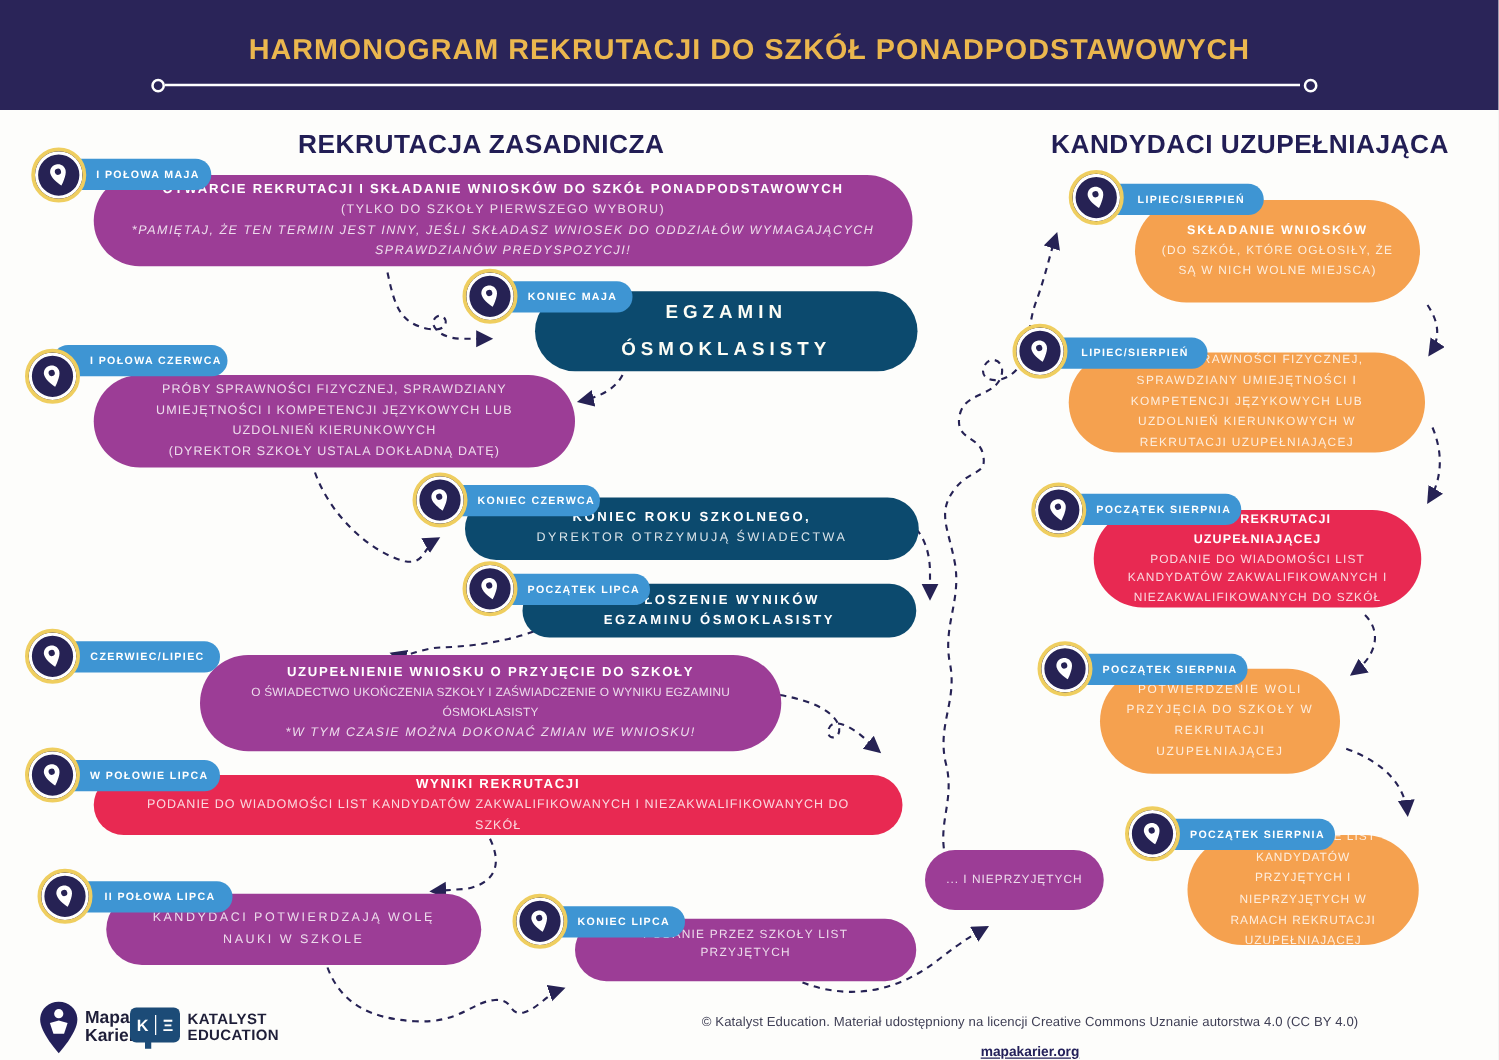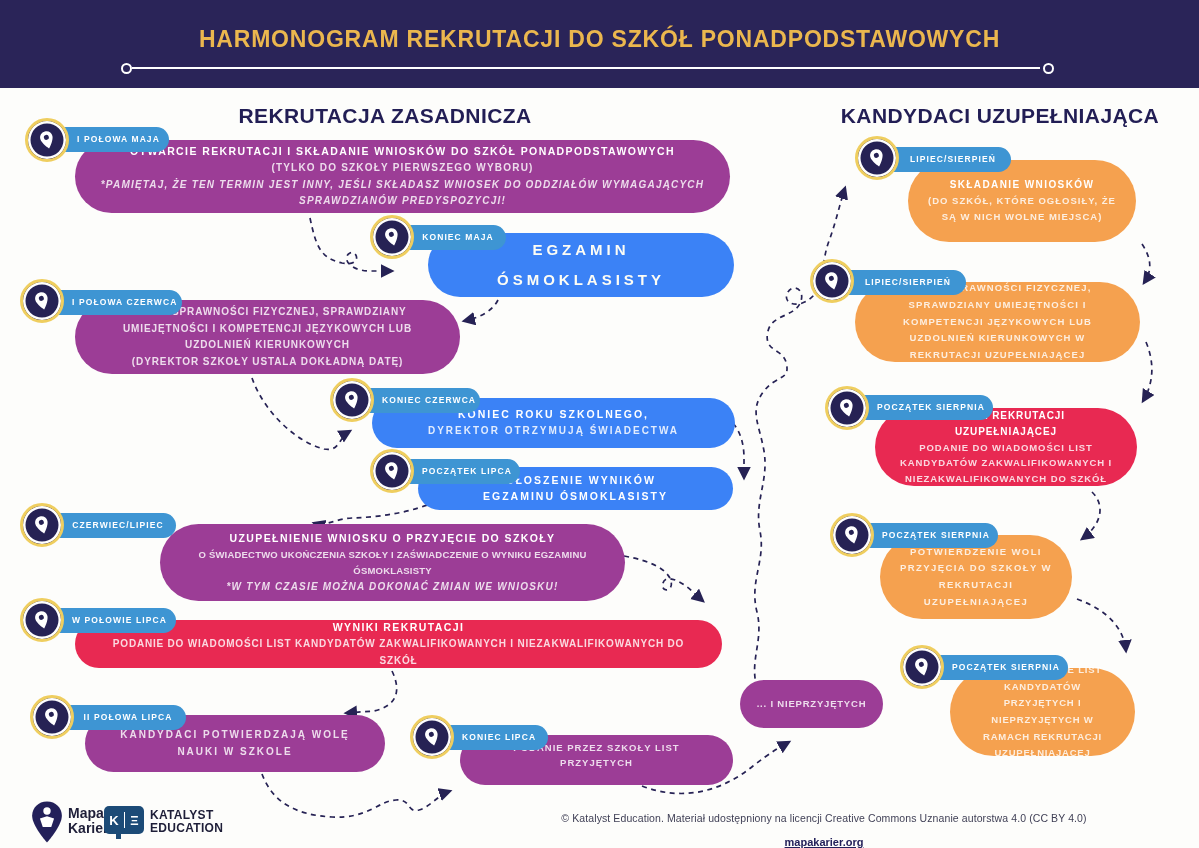--- a/index.html
+++ b/index.html
@@ -10,26 +10,26 @@
   .hdr-title{position:absolute;left:0;top:26px;width:100%;text-align:center;color:#ebb74e;
              font-size:23px;font-weight:bold;letter-spacing:.8px;}
   .hdr-line{position:absolute;left:132px;top:67px;width:908px;height:2px;background:#fff;}
   .hdr-dot{position:absolute;top:63px;width:7px;height:7px;border:2px solid #fff;border-radius:50%;background:transparent;}
   
   .col-title{position:absolute;color:#221e55;font-weight:bold;font-size:21px;letter-spacing:.4px;text-align:center;}
   
   .box{position:absolute;border-radius:200px;display:flex;flex-direction:column;justify-content:center;
        align-items:center;text-align:center;color:#fff;z-index:2;padding:4px 25px;box-sizing:border-box;}
   .purple{background:#9c3d96;}
-  .green{background:#3b82f6;}
+  .green{background:#0c4a6e;}
   .red{background:#e82952;}
   .orange{background:#f5a14f;}
   .l{width:100%;}
   .b1{font-weight:bold;font-size:10.5px;letter-spacing:1.4px;line-height:1.65;color:#fff;}
-  .n1{font-size:10px;letter-spacing:1.2px;line-height:1.65;color:rgba(255,255,255,.82);font-weight:bold;}
+  .n1{font-size:10px;letter-spacing:1.2px;line-height:1.65;color:rgba(255,255,255,.82);}
   .it{font-style:italic;}
   .big{font-weight:bold;font-size:15px;letter-spacing:4px;line-height:2;color:#fdfdf5;}
   
   .pill{position:absolute;height:25px;background:#3e95d3;border-radius:13px;z-index:3;
         color:#fff;font-weight:bold;font-size:8.5px;letter-spacing:1.1px;line-height:25px;
         text-align:center;padding:0 12px 0 30px;box-sizing:border-box;white-space:nowrap;}
   
   .pin{position:absolute;width:38px;height:38px;border-radius:50%;background:#262254;
        border:3px solid #efce5f;box-shadow:inset 0 0 0 2.5px #fff;z-index:4;
        display:flex;align-items:center;justify-content:center;}
@@ -110,21 +110,21 @@
     <svg width="20" height="20" viewBox="0 0 24 24">
         <path d="M12 1.5C7.6 1.5 4.5 4.8 4.5 8.9 4.5 14.3 12 22.5 12 22.5s7.5-8.2 7.5-13.6C19.5 4.8 16.4 1.5 12 1.5z" fill="#fff"></path>
         <circle cx="12" cy="8.8" r="3" fill="#262254"></circle>
       </svg>
   </div>
 
   <div class="box purple" style="left:75px;top:300px;width:385px;height:74px;padding:4px 26px;">
     <div class="l n1" style="font-size:10px;letter-spacing:.9px;">PRÓBY SPRAWNOŚCI FIZYCZNEJ, SPRAWDZIANY UMIEJĘTNOŚCI I KOMPETENCJI JĘZYKOWYCH LUB UZDOLNIEŃ KIERUNKOWYCH</div>
     <div class="l n1" style="font-size:10px;letter-spacing:.9px;">(DYREKTOR SZKOŁY USTALA DOKŁADNĄ DATĘ)</div>
   </div>
-  <div class="pill" style="left:42px;top:290px;width:140px;">
+  <div class="pill" style="left:42px;top:276px;width:140px;">
     <span>I POŁOWA CZERWCA</span></div>
   <div class="pin" style="left:20px;top:279px;">
     <svg width="20" height="20" viewBox="0 0 24 24">
         <path d="M12 1.5C7.6 1.5 4.5 4.8 4.5 8.9 4.5 14.3 12 22.5 12 22.5s7.5-8.2 7.5-13.6C19.5 4.8 16.4 1.5 12 1.5z" fill="#fff"></path>
         <circle cx="12" cy="8.8" r="3" fill="#262254"></circle>
       </svg>
   </div>
 
   <div class="box green" style="left:372px;top:398px;width:363px;height:50px;">
     <div class="l b1" style="letter-spacing:2px;">KONIEC ROKU SZKOLNEGO,</div>

